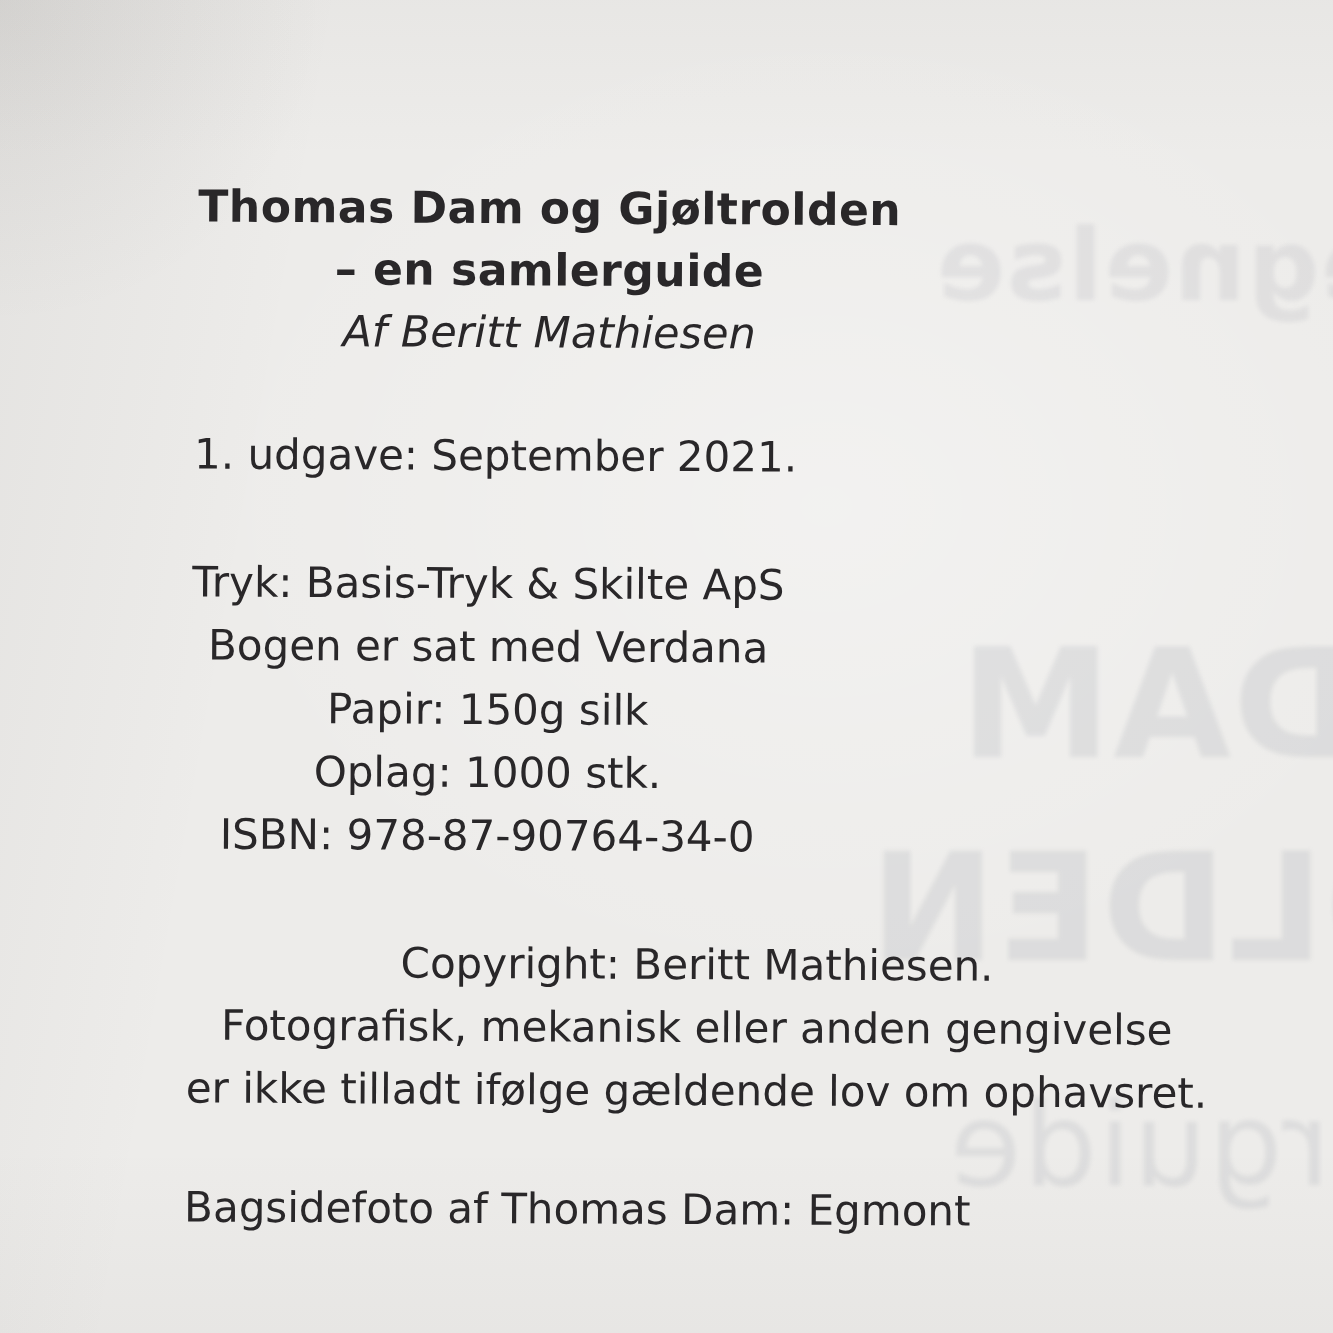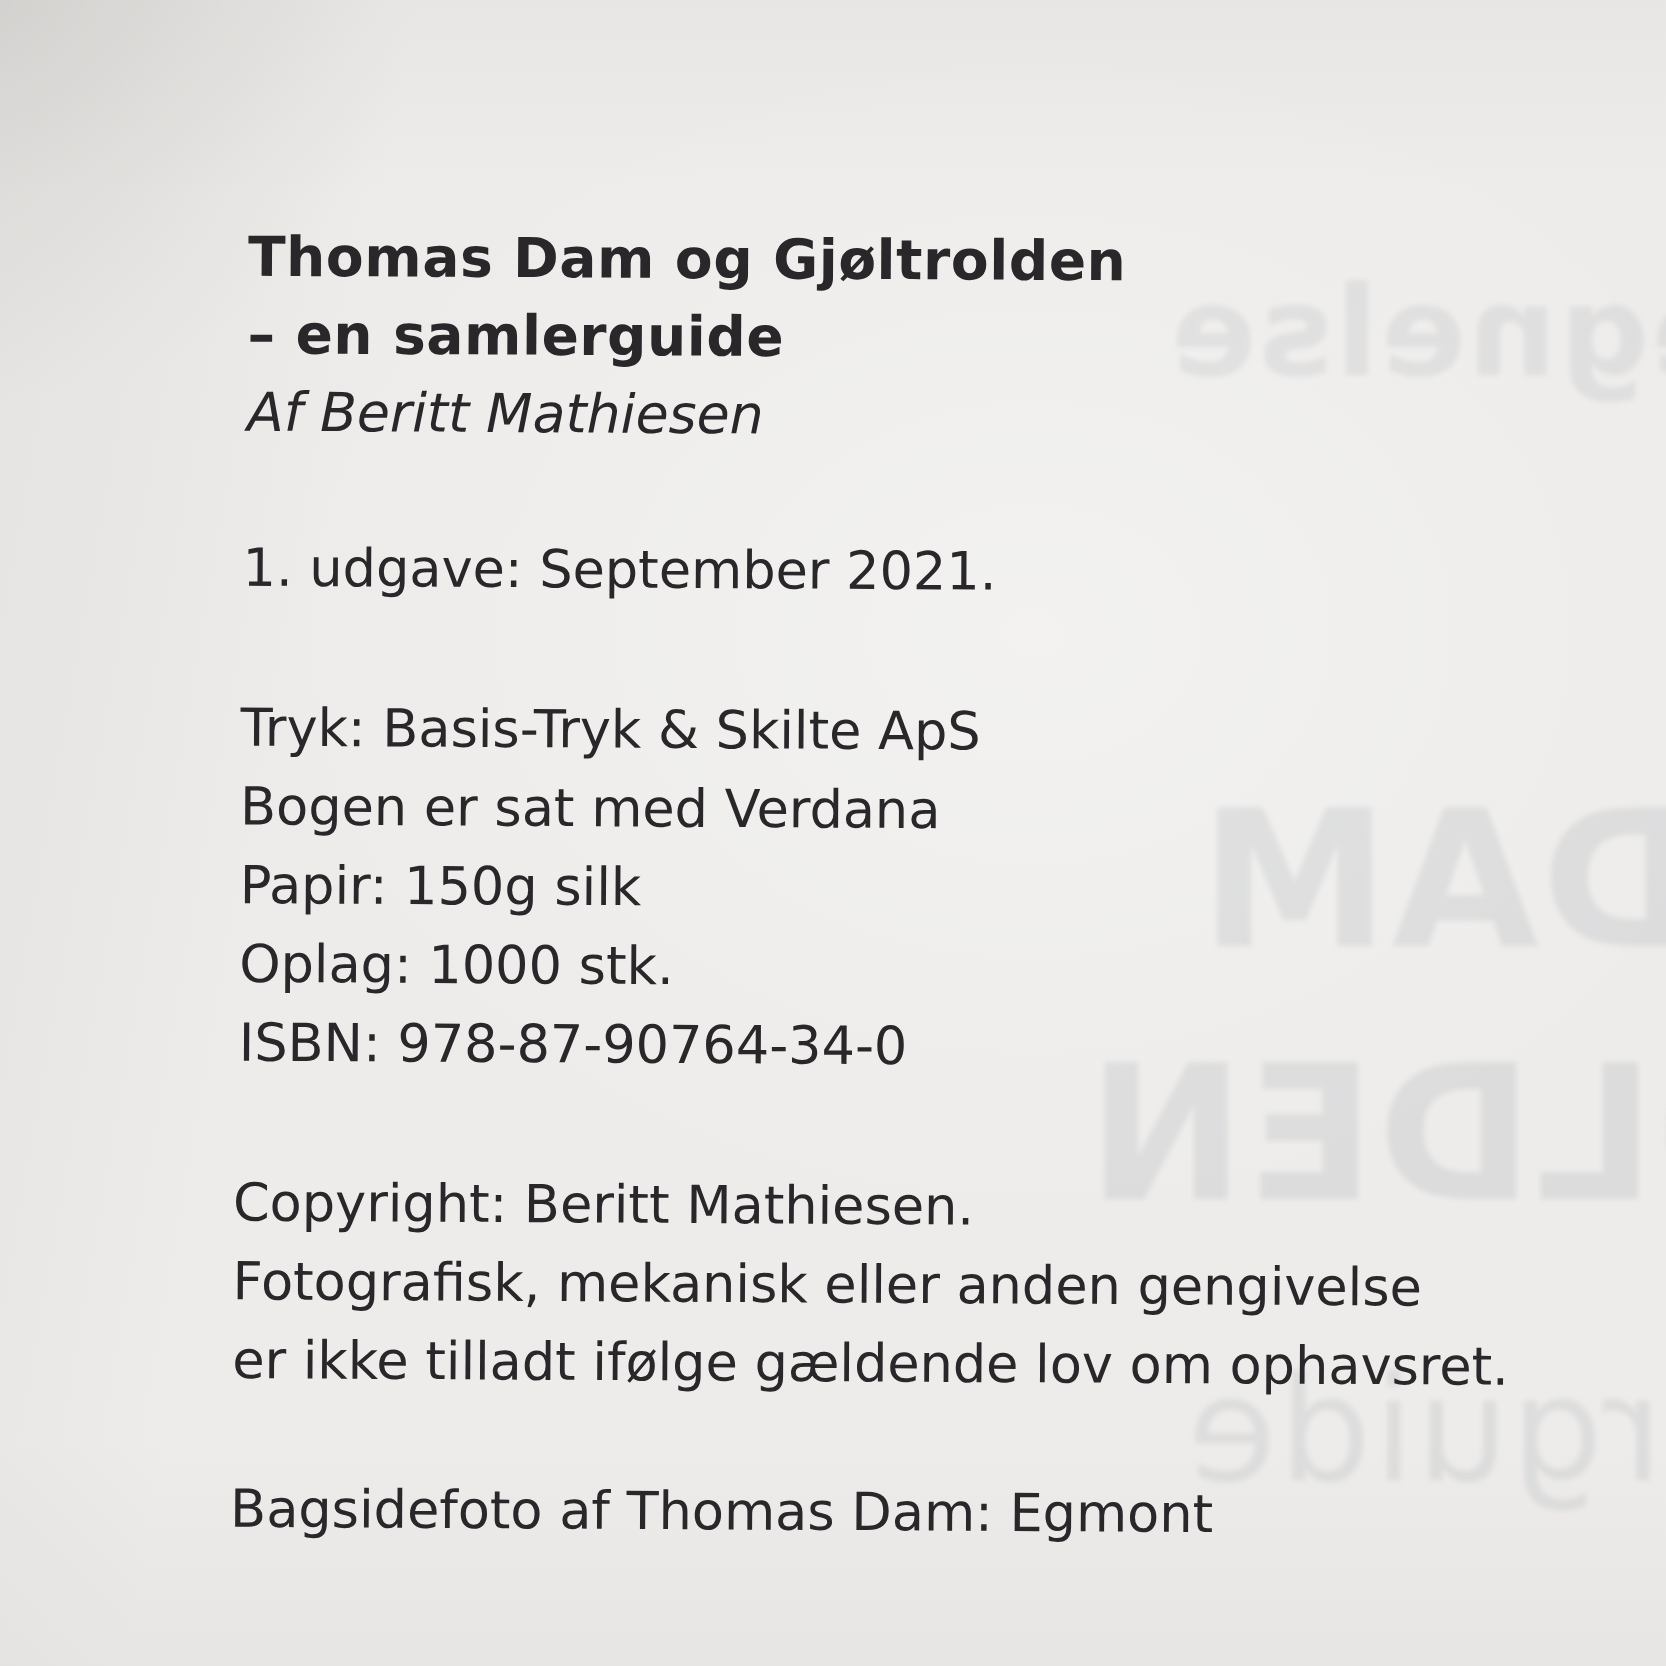--- a/index.html
+++ b/index.html
@@ -17,20 +17,21 @@
     inset: 0;
     width: 1333px;
     height: 1333px;
     background:
       radial-gradient(ellipse 900px 700px at 62% 38%, rgba(255,255,255,0.30), rgba(255,255,255,0) 70%),
       radial-gradient(circle 500px at 0% 0%, rgba(60,55,50,0.07), rgba(60,55,50,0) 65%),
       linear-gradient(100deg, rgba(70,65,60,0.055) 0%, rgba(70,65,60,0.0) 22%),
       linear-gradient(to bottom, rgba(70,65,60,0.03) 0%, rgba(70,65,60,0) 12%, rgba(70,65,60,0) 86%, rgba(70,65,60,0.035) 100%),
       #edecea;
     overflow: hidden;
+    text-align: center;
   }
 
   
   .ghost {
     position: absolute;
     transform: scaleX(-1);
     transform-origin: center;
     color: rgba(128, 133, 145, 0.16);
     filter: blur(2px);
     white-space: nowrap;

